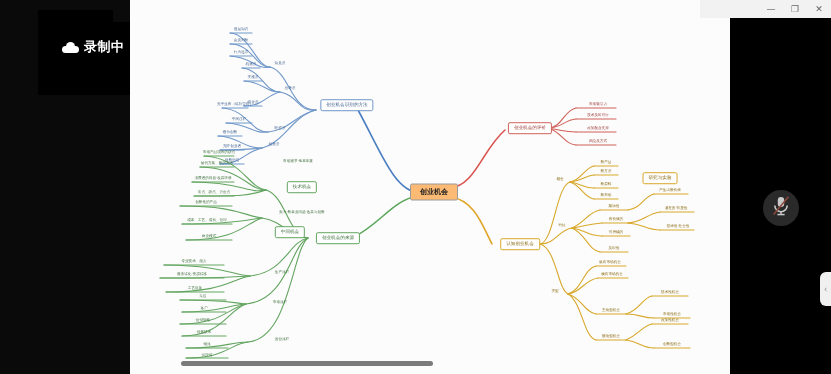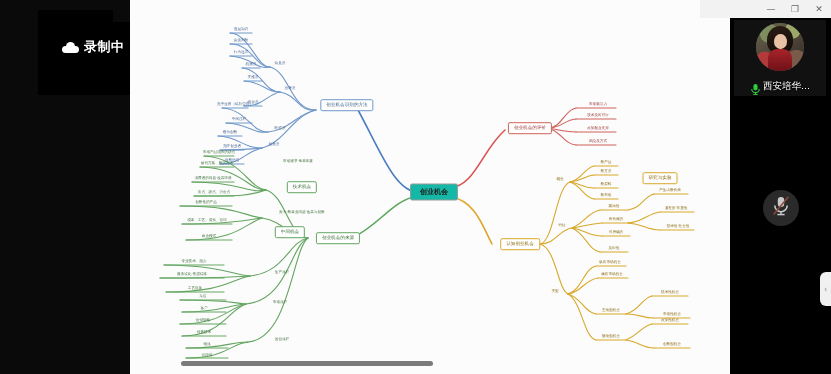--- a/index.html
+++ b/index.html
@@ -21,21 +21,21 @@
 
   
   #canvas{position:absolute;left:130px;top:0;width:600px;height:374px;background:#fcfcfc;overflow:hidden;}
   #mapsvg{position:absolute;left:0;top:0;}
 
   .node{position:absolute;transform:translate(-50%,-50%);white-space:nowrap;
      font-family:"DejaVu Sans",sans-serif;color:#3c3c3c;line-height:1;}
   .leaf{font-size:3.6px;color:#555;}
   .boxnode{border:1px solid #b9b9b9;background:#fff;border-radius:2px;
      padding:2.5px 5px;font-size:4.6px;color:#333;}
-  .root{border:1px solid #9a9a9a;background:#14b8a6;border-radius:2px;
+  .root{border:1px solid #9a9a9a;background:#fdba74;border-radius:2px;
      padding:4px 9px;font-size:7px;color:#222;font-weight:bold;}
   .b-blue{border-color:#6f97c9;}
   .b-green{border-color:#63a560;}
   .b-red{border-color:#d0615a;}
   .b-yellow{border-color:#d8a82a;}
   .lbl-blue{color:#41618e;}
   .lbl-green{color:#3e6f3c;}
   .lbl-red{color:#9a3a34;}
   .lbl-yellow{color:#8a6a10;}
 
@@ -299,39 +299,20 @@
   <div class="hscroll-thumb"></div>
 
   <div id="rightpanel">
 
     <div class="win-bar">
       <div class="win-btn">—</div>
       <div class="win-btn">❐</div>
       <div class="win-btn close">✕</div>
     </div>
 
-    <div class="tile">
-      <div class="avatar">
-        <div class="av-bg"></div>
-        <div class="av-hair"></div>
-        <div class="av-face"></div>
-        <div class="av-dress"></div>
-      </div>
-      <div class="name-row">
-        <span class="micglyph">
-          <svg width="11" height="12" viewBox="0 0 11 12">
-            <rect x="3.4" y="1" width="4.2" height="6.4" rx="2.1" fill="#2ecc40"></rect>
-            <path d="M1.8 6.1a3.7 3.7 0 0 0 7.4 0" stroke="#2ecc40" stroke-width="1.1" fill="none"></path>
-            <rect x="5" y="9.1" width="1" height="2.1" fill="#2ecc40"></rect>
-            <rect x="3.3" y="10.9" width="4.4" height="1" fill="#2ecc40"></rect>
-          </svg>
-        </span>
-        <span class="name-text">西安培华...</span>
-      </div>
-    </div>
 
     <div class="mutebtn">
       <span>
         <svg width="20" height="22" viewBox="0 0 20 22">
           <rect x="6.8" y="2" width="6.4" height="10" rx="3.2" fill="#c9c9c9"></rect>
           <path d="M3.8 10.5a6.2 6.2 0 0 0 12.4 0" stroke="#c9c9c9" stroke-width="1.6" fill="none"></path>
           <rect x="9.3" y="16" width="1.4" height="3.2" fill="#c9c9c9"></rect>
           <rect x="6.4" y="18.8" width="7.2" height="1.5" fill="#c9c9c9"></rect>
           <line x1="2.6" y1="19.4" x2="17.4" y2="1.8" stroke="#8c4a3c" stroke-width="1.5"></line>
         </svg>

